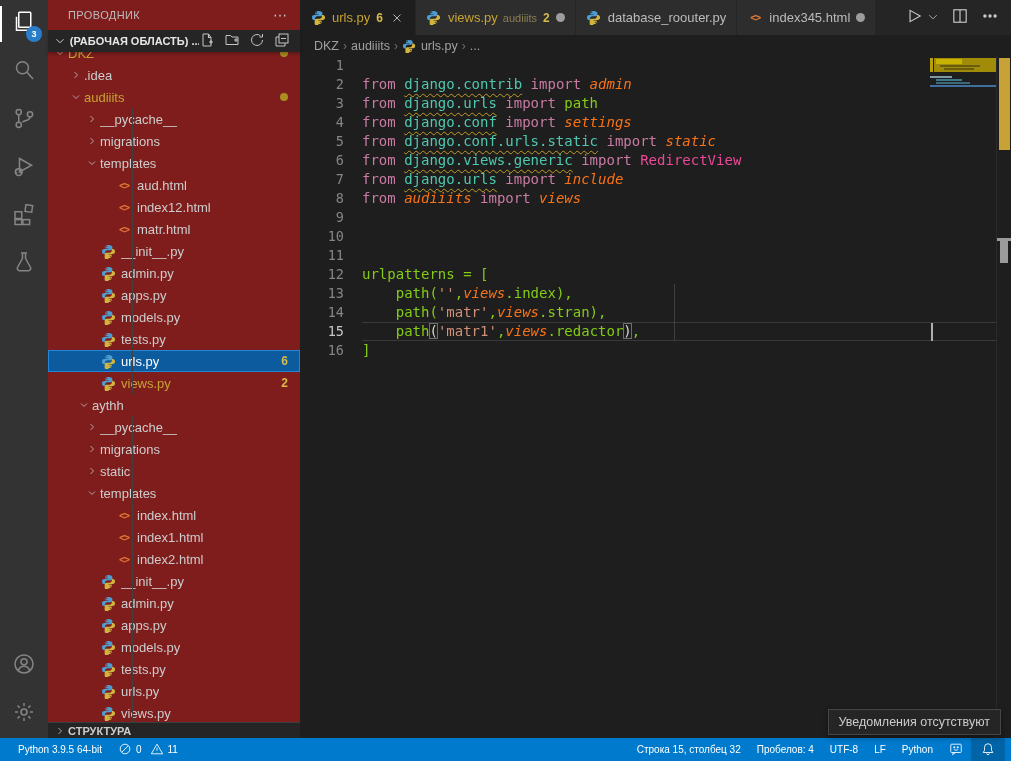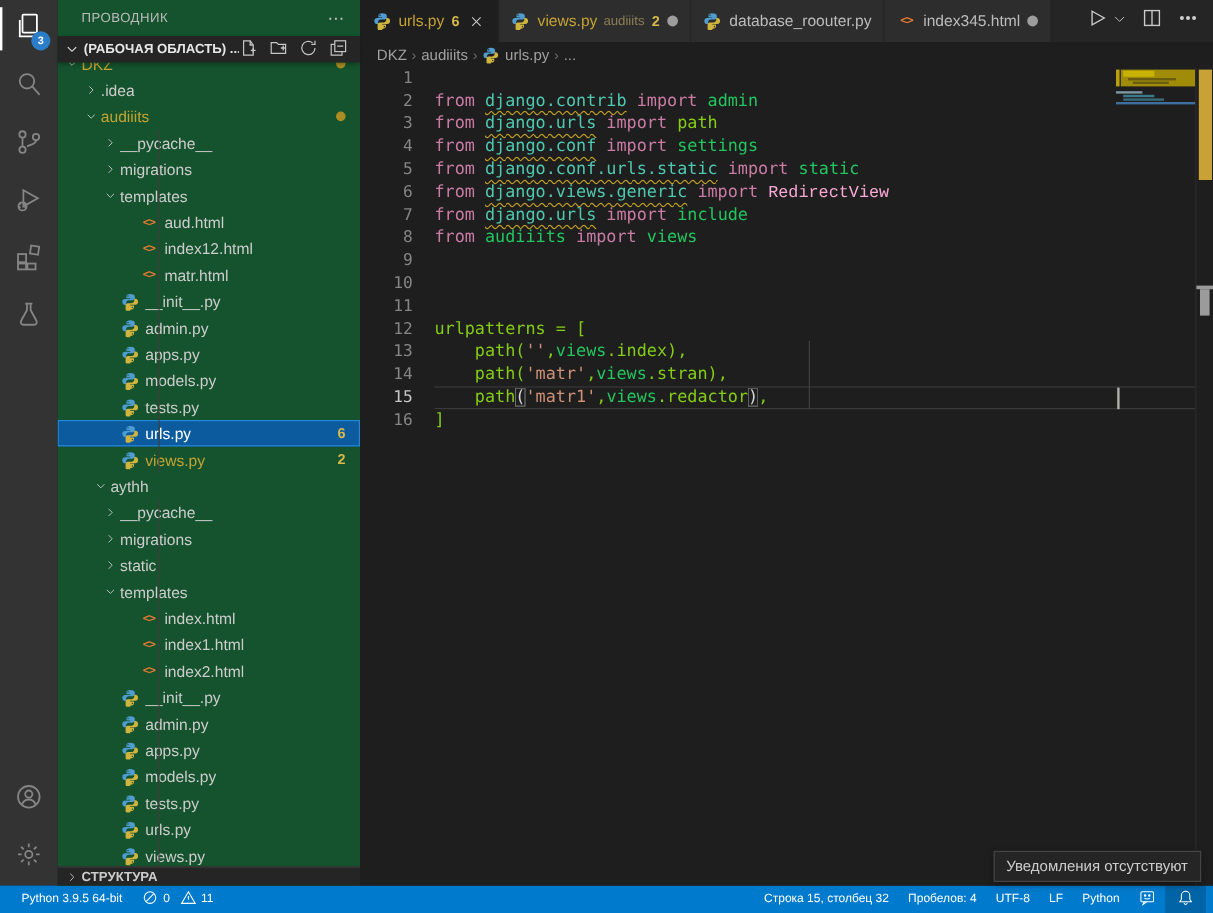--- a/index.html
+++ b/index.html
@@ -12,21 +12,21 @@
   .activity-bar { width:48px; background:#333333; display:flex; flex-direction:column; color:#858585; }
   .ab-item { position:relative; height:48px; display:flex; align-items:center; justify-content:center; cursor:pointer; }
   .ab-item svg { width:24px; height:24px; }
   .ab-item.active { color:#ffffff; }
   .ab-item.active::before { content:""; position:absolute; left:0; top:6px; bottom:6px; width:2px; background:#ffffff; }
   .ab-spacer { flex:1; }
   .ab-badge { position:absolute; right:6px; bottom:6px; min-width:16px; height:16px; border-radius:50%;
     background:#2a7dc9; color:#fff; font-size:9px; display:flex; align-items:center; justify-content:center; font-weight:bold;}
 
   
-  .sidebar { width:252px; background:#14532d; display:flex; flex-direction:column; color:#cccccc; position:relative; }
+  .sidebar { width:252px; background:#7f1d1d; display:flex; flex-direction:column; color:#cccccc; position:relative; }
   .sb-title { height:30px; display:flex; align-items:center; padding:0 12px 0 20px; font-size:11px; color:#bbbbbb; letter-spacing:.4px; flex:0 0 auto;}
   .sb-title .grow { flex:1; }
   .sb-ellipsis { color:#c5c5c5; font-size:14px; cursor:pointer; letter-spacing:1px;}
   .sb-section { height:22px; display:flex; align-items:center; font-size:11px; font-weight:bold; color:#e7e7e7;
     padding:0 6px 0 4px; flex:0 0 auto; box-shadow:0 2px 3px rgba(0,0,0,.25); position:relative; z-index:3; background:#252526;}
   .sb-section .label { margin-left:2px; white-space:nowrap; overflow:hidden; }
   .sb-section .grow { flex:1; }
   .sb-actions { display:flex; gap:9px; margin-right:4px; }
   .sb-actions svg { width:16px; height:16px; color:#c5c5c5; cursor:pointer; }
   .tree { flex:1; overflow:hidden; position:relative; padding-top:0; }
@@ -69,21 +69,21 @@
   .breadcrumb .ficon { width:15px; height:15px; display:flex; align-items:center; justify-content:center;}
   .crumb { cursor:pointer; }
 
   .code-wrap { flex:1; position:relative; overflow:hidden; font-family:"DejaVu Sans Mono", monospace; font-size:14px; }
   .code-line { display:flex; height:19px; line-height:19px; position:relative; }
   .ln { width:62px; flex:0 0 62px; text-align:right; padding-right:18px; color:#858585; font-size:13.5px; }
   .code-line.current .ln { color:#c6c6c6; }
   .lc { white-space:pre; color:#d4d4d4; }
   .code-line.current::after { content:""; position:absolute; left:62px; right:15px; top:0; bottom:0;
     border-top:1px solid #393939; border-bottom:1px solid #393939; pointer-events:none; }
-  .tk-k { color:#c97ba4; } .tk-m { color:#22c55e; } .tk-d { color:#f9a8d4;font-family:Liberation Mono, monospace; }
+  .tk-k { color:#c97ba4; } .tk-m { color:#f97316;font-style:italic; } .tk-d { color:#ec4899; }
   .tk-s { color:#ce9178; } .tk-p { color:#84cc16; }
   .tk-ms { color:#4ec9b0; text-decoration:underline wavy #bf9d22 1px; text-underline-offset:3.5px; }
   .tk-b { color:#d4d4d4; box-shadow:inset 0 0 0 1px #6e6e6e; }
   .indent-guide-code { position:absolute; width:1px; background:#404040; }
   .cursor { position:absolute; width:1.5px; background:#aeafad; }
 
   
   .minimap { position:absolute; top:0; right:15px; width:66px; bottom:0; cursor:pointer; }
   .mm-bar { position:absolute; }
   .overview-ruler { position:absolute; top:0; right:0; width:15px; bottom:0; border-left:1px solid #2b2b2b; }

